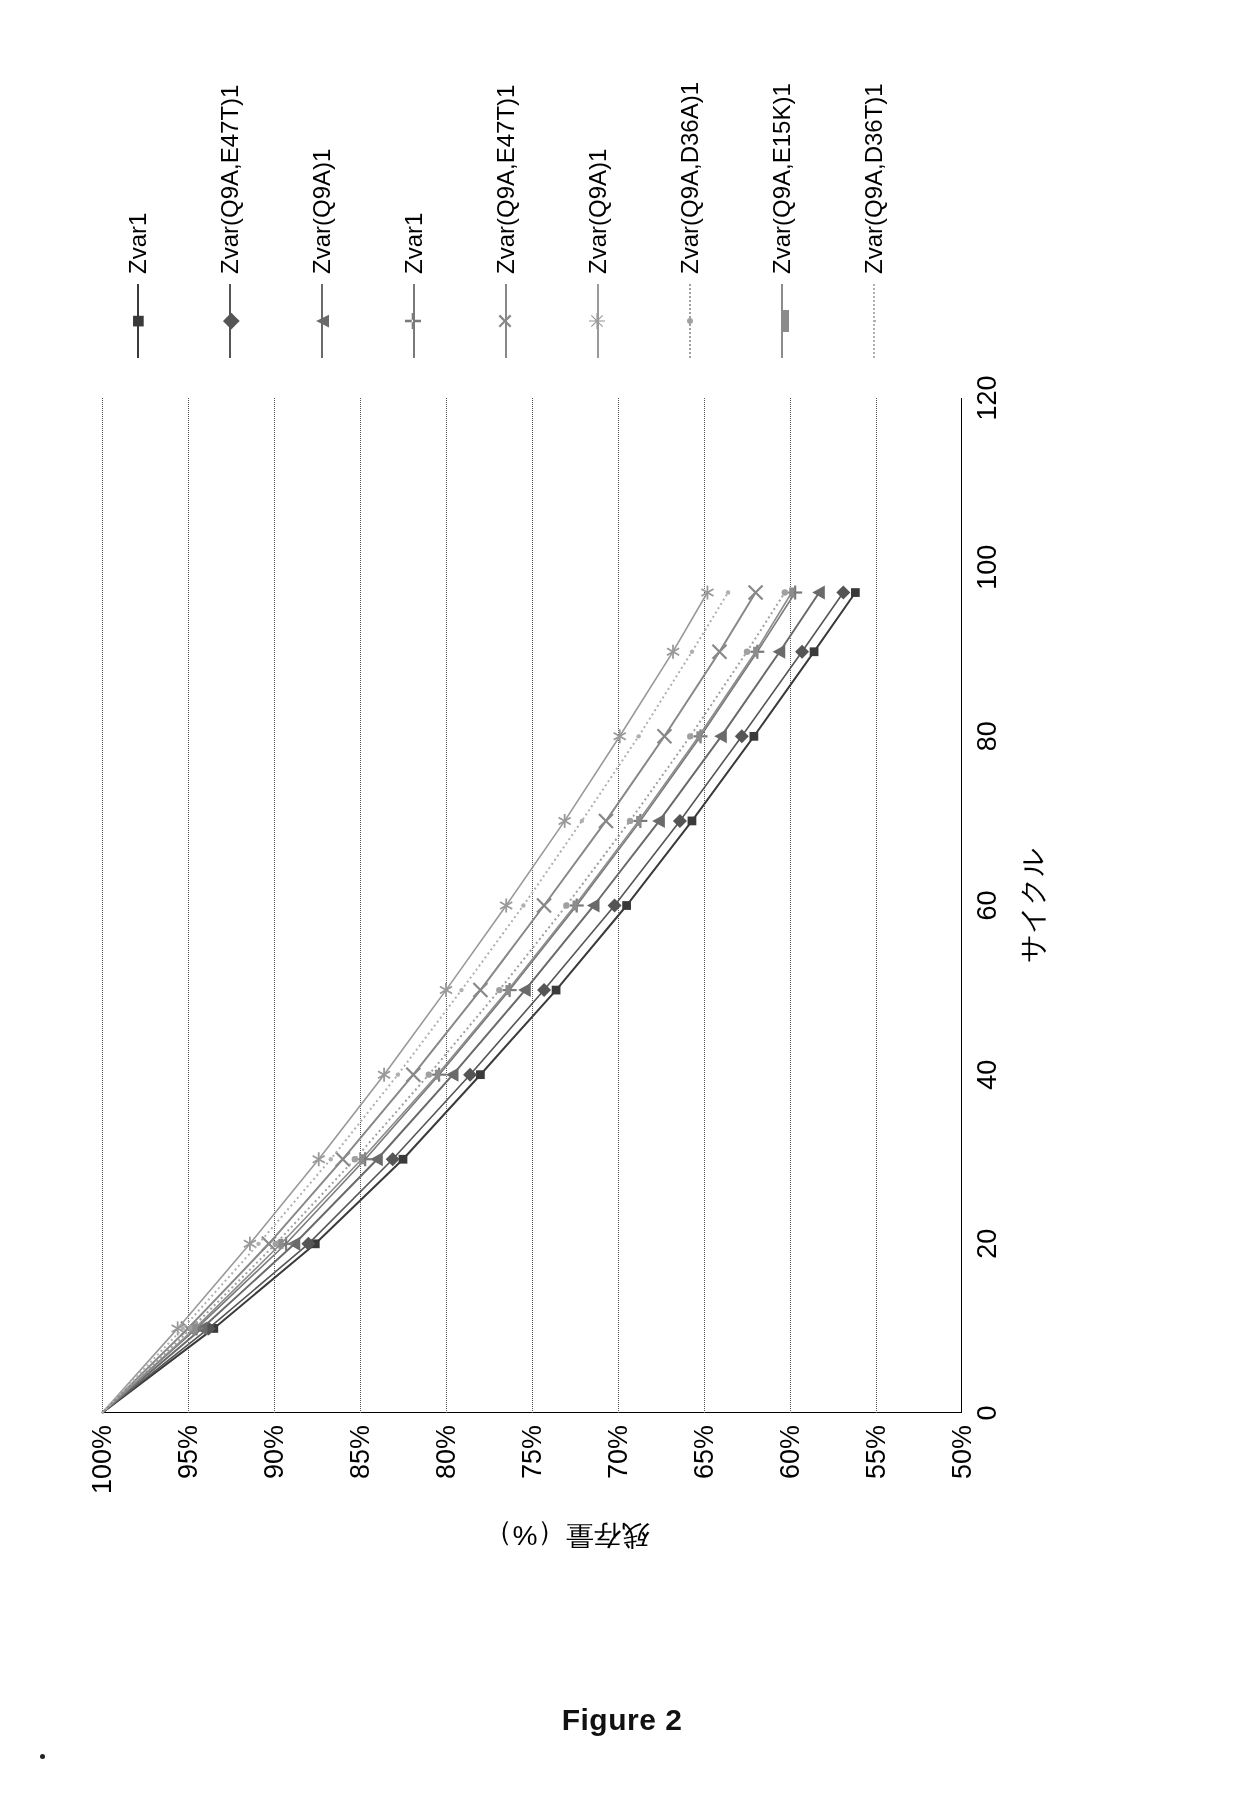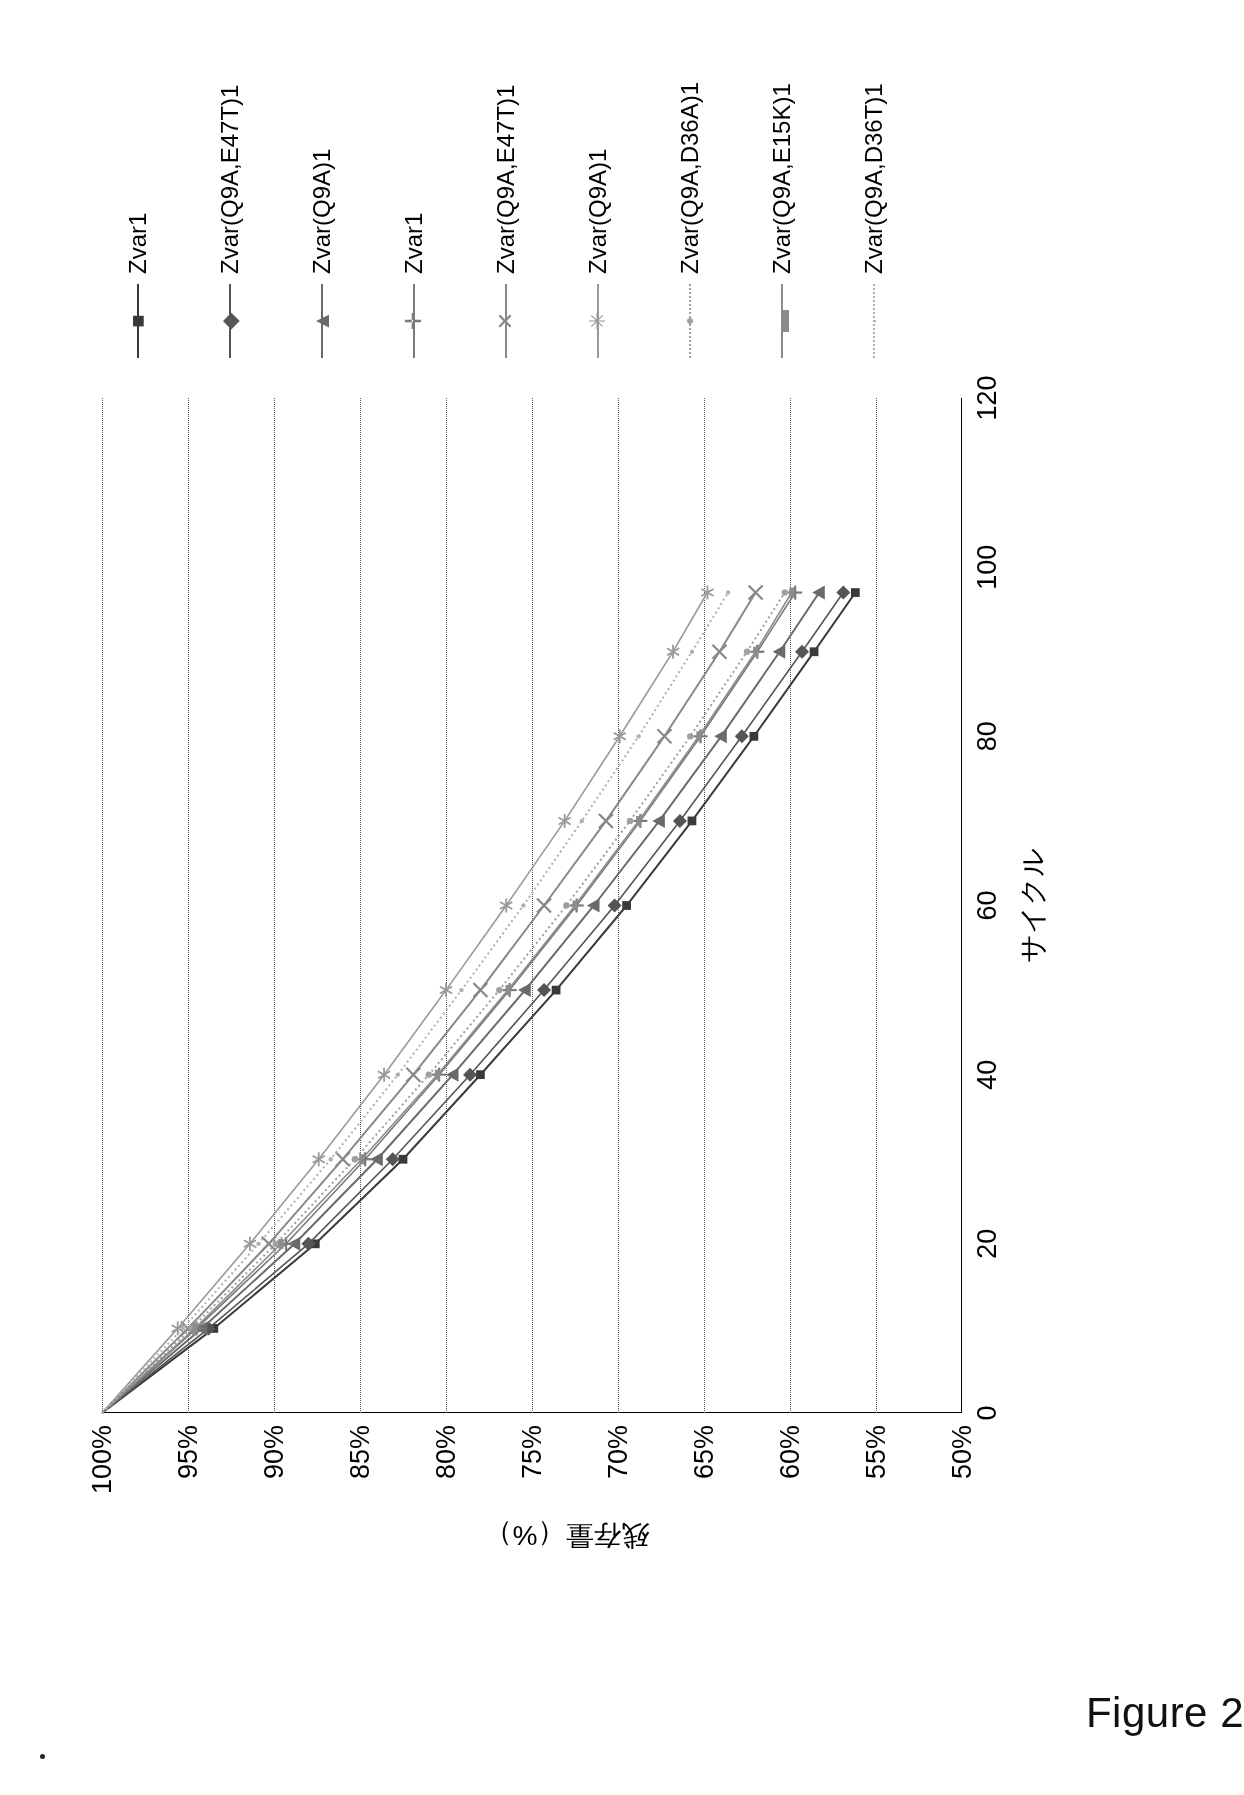--- a/index.html
+++ b/index.html
@@ -22,24 +22,25 @@
     inset: 0;
     background: #ffffff;
   }
 
   
   #figure-caption {
     position: absolute;
     left: 0;
     right: 0;
     bottom: 58px;
-    text-align: right;
-    font-size: 42px;
+    text-align: center;
+    font-size: 30px;
     letter-spacing: 0.5px;
     color: #111;
+    font-weight: bold;
   }
 
   
   #chart-rotor {
     position: absolute;
     width: 1450px;
     height: 1010px;
     left: 50%;
     top: 50%;
     transform: translate(-50%, -50%) translate(-55px, -60px) rotate(-90deg);

